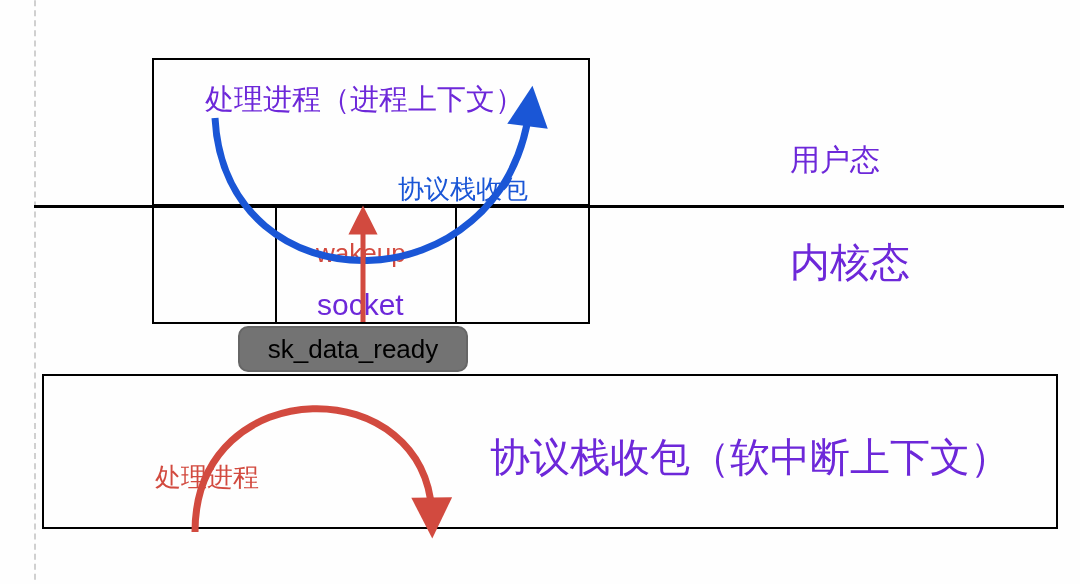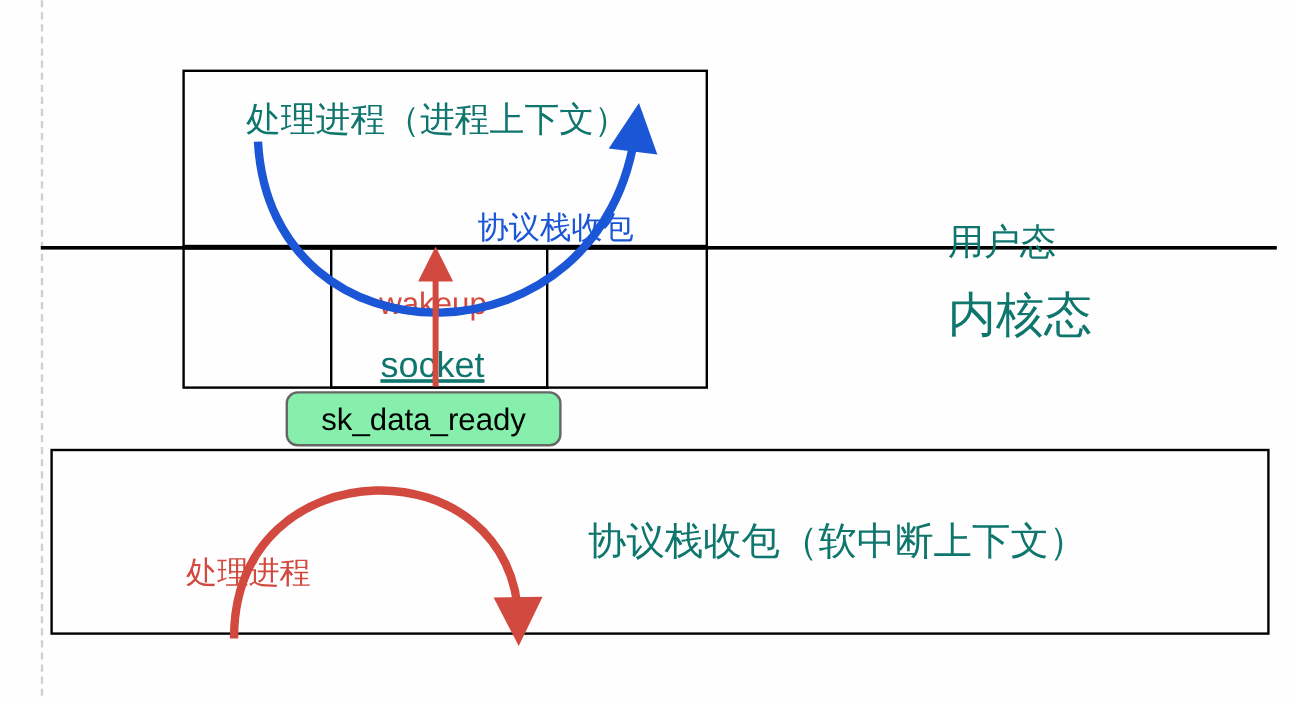--- a/index.html
+++ b/index.html
@@ -16,34 +16,34 @@
       border: 2px dashed #d0d0d0;
     }
     .box {
       position: absolute;
       border: 2px solid #000;
       background: transparent;
     }
     .label {
       position: absolute;
       font-size: 28px;
-      color: #0f766e;
+      color: #6d28d9;
       white-space: nowrap;
     }
     .label-red {
       color: #d24a3f;
     }
     .divider {
       position: absolute;
       height: 3px;
       background: #000;
     }
     .sk-box {
       position: absolute;
-      background: #86efac;
+      background: #737373;
       border: 2px solid #666;
       border-radius: 10px;
       font-size: 26px;
       display: flex;
       align-items: center;
       justify-content: center;
       color: #000;
     }
     svg.overlay {
       position: absolute;
@@ -57,37 +57,37 @@
 <body>
 
 <div class="dashed-border" style="left:34px; top:-20px; width:1060px; height:620px;"></div>
 
 <div class="box" style="left:152px; top:58px; width:438px; height:148px;"></div>
 <div class="label" style="left:205px; top:80px; font-size:29px;">处理进程（进程上下文）</div>
 
 <div class="box" style="left:152px; top:206px; width:438px; height:118px;"></div>
 
 <div class="box" style="left:275px; top:206px; width:182px; height:118px; border-top:none;"></div>
-<div class="label" style="left:317px; top:288px; font-size:30px;text-decoration:underline;">socket</div>
+<div class="label" style="left:317px; top:288px; font-size:30px;">socket</div>
 
 <div class="divider" style="left:34px; top:205px; width:1030px;"></div>
 
-<div class="label" style="left:790px; top:140px; font-size:30px;margin-top:42px;">用户态</div>
+<div class="label" style="left:790px; top:140px; font-size:30px;">用户态</div>
 <div class="label" style="left:790px; top:235px; font-size:40px;">内核态</div>
 
 <div class="label label-red" style="left:316px; top:238px; font-size:26px;">wakeup</div>
 
 <div class="label" style="left:398px; top:172px; font-size:26px; color:#1a56d6;">协议栈收包</div>
 
 <div class="sk-box" style="left:238px; top:326px; width:230px; height:46px;">
   <span>sk_data_ready</span>
 </div>
 
 <div class="box" style="left:42px; top:374px; width:1016px; height:155px;"></div>
-<div class="label" style="left:490px; top:430px; font-size:32px;">协议栈收包（软中断上下文）</div>
+<div class="label" style="left:490px; top:430px; font-size:40px;">协议栈收包（软中断上下文）</div>
 
 <div class="label label-red" style="left:155px; top:460px; font-size:26px;">处理进程</div>
 
 <svg class="overlay" viewBox="0 0 1080 584">
   <defs>
     <marker id="arrow-blue" viewBox="0 0 12 12" refX="6" refY="6" markerWidth="7" markerHeight="7" orient="auto-start-reverse">
       <path d="M 1 1 L 11 6 L 1 11 z" fill="#1a56d6"></path>
     </marker>
     <marker id="arrow-red" viewBox="0 0 12 12" refX="6" refY="6" markerWidth="7" markerHeight="7" orient="auto-start-reverse">
       <path d="M 1 1 L 11 6 L 1 11 z" fill="#d24a3f"></path>

